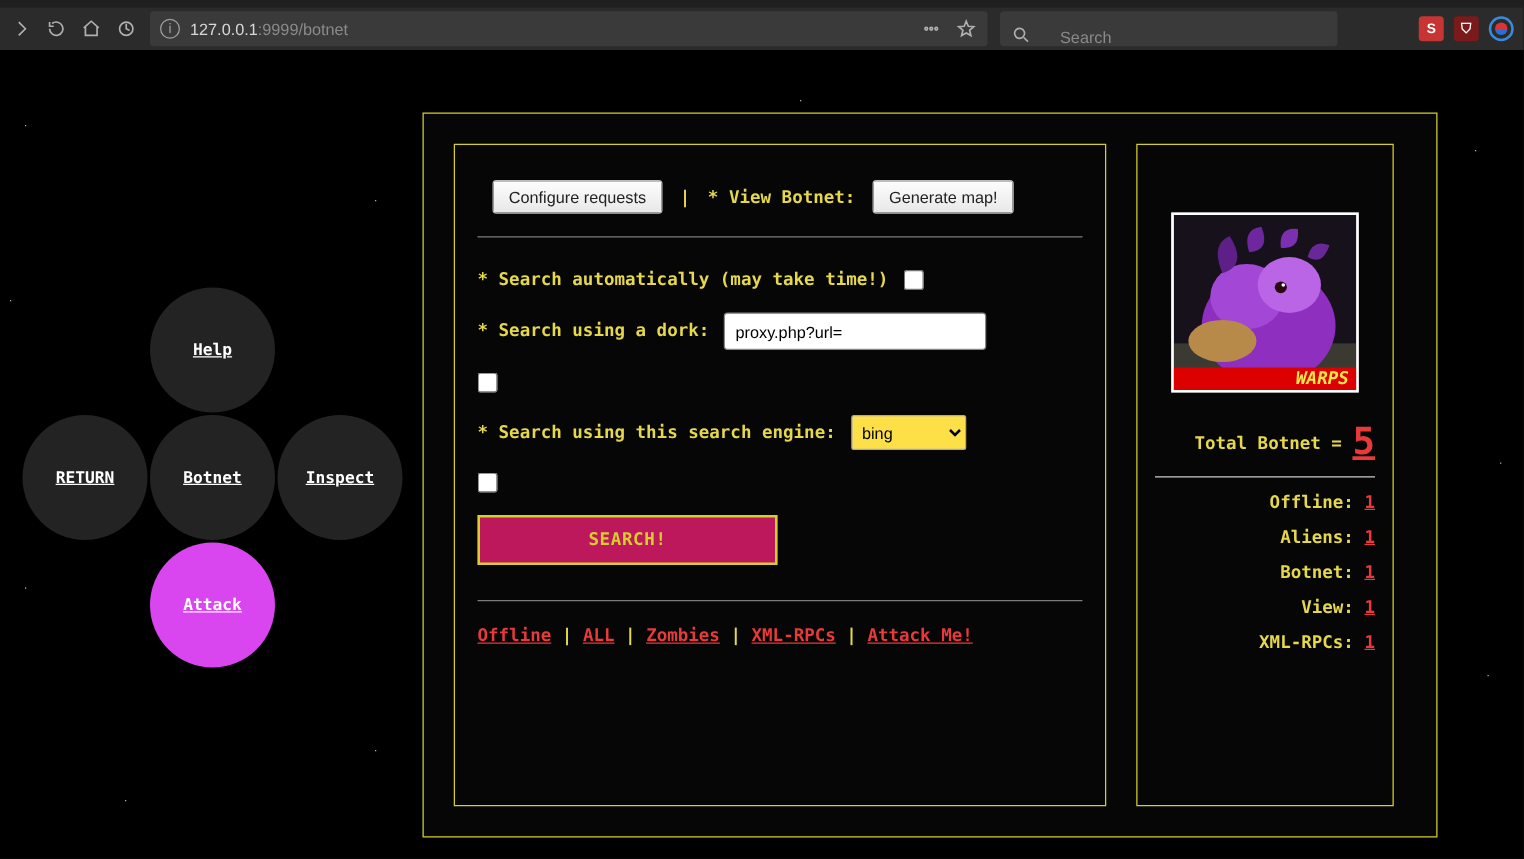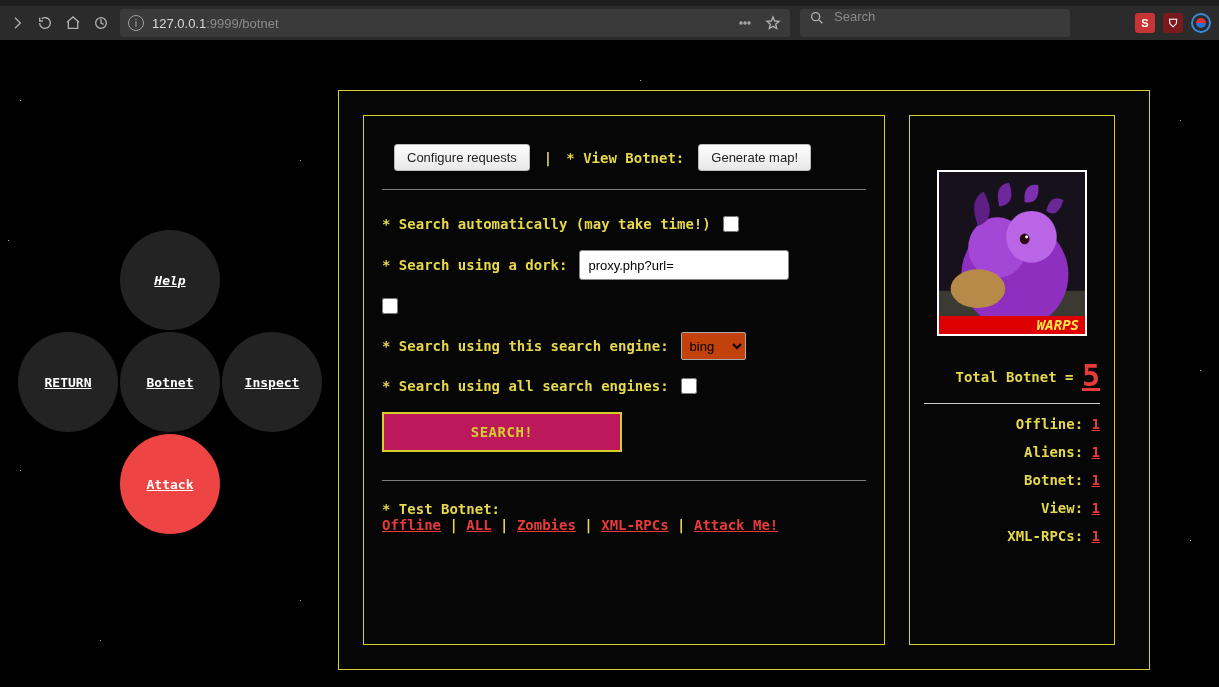--- a/index.html
+++ b/index.html
@@ -25,21 +25,21 @@
   background: #3a3a3a; border-radius: 3px;
   display:flex; align-items:center; padding:0 8px; gap:8px;
   color:#d8d8d8;
 }
 .urlbar .info { width:16px; height:16px; border:1.5px solid #a0a0a0; border-radius:50%; display:flex; align-items:center; justify-content:center; font: 11px sans-serif; color:#a0a0a0;}
 .url-text { font: 13px sans-serif; color:#d8d8d8; }
 .url-text .dim { color:#8a8a8a;margin-top:12px; }
 .url-right { margin-left:auto; display:flex; align-items:center; gap:10px;}
 .searchbar {
   flex: 0 0 270px; height:28px; background:#3a3a3a; border-radius:3px;
-  display:flex; align-items:flex-start; padding:0 8px; gap:8px; color:#8a8a8a;
+  display:flex; align-items:flex-end; padding:0 8px; gap:22px; color:#8a8a8a;
   font: 13px sans-serif;
 }
 .ext-icons { margin-left:auto; display:flex; gap:8px; align-items:center;}
 .ext-badge { width:20px; height:20px; border-radius:3px; display:flex; align-items:center; justify-content:center; font: bold 11px sans-serif; color:#fff;}
 .ext-s { background:#c73434;}
 .ext-u { background:#7b1a1a;}
 .ext-c { width:20px; height:20px; border:2px solid #3a8ad8; border-radius:50%; position:relative;}
 .ext-c::after { content:""; position:absolute; inset:3px; background:linear-gradient(#d33 50%, #2a6fd6 50%); border-radius:50%;}
 
 
@@ -66,25 +66,25 @@
 
 
 .circles { position:absolute; top:190px; left:18px; width:305px; height:350px;}
 .circ {
   position:absolute; width:100px; height:100px; border-radius:50%;
   background:#232323;
   display:flex; align-items:center; justify-content:center;
   color:#fff; font: bold 13px "DejaVu Sans Mono", monospace;
   text-decoration:underline; cursor:pointer;
 }
-.circ.help   { top:0px;   left:102px;font-style:italic;}
+.circ.help   { top:0px;   left:102px;}
 .circ.return { top:102px; left:0px;}
 .circ.botnet { top:102px; left:102px;}
 .circ.inspect{ top:102px; left:204px;}
-.circ.attack { top:204px; left:102px; background:#ef4444;}
+.circ.attack { top:204px; left:102px; background:#d946ef;}
 
 
 .main-wrap {
   position:absolute; top:50px; left:338px;
   width:812px; height:580px;
   border:1px solid #d6cf2a;
   background:#060606;
   display:flex; gap:24px; padding:24px;
 }
 .left-panel {
@@ -102,42 +102,42 @@
   padding:5px 12px; cursor:pointer;
 }
 hr { border:none; border-top:1px solid #ccc; opacity:.6; margin:16px 0 26px;}
 .row { display:flex; align-items:center; gap:12px; margin:18px 0;}
 .row label { white-space:nowrap; }
 input.text {
   width:210px; height:30px; background:#fff; border:1px solid #888; border-radius:3px;
   font: 13px sans-serif; padding:12px 8px;
 }
 input[type=checkbox]{ width:16px; height:16px; accent-color:#fff; }
-select { width:65px; height:28px; font:13px sans-serif; background:#c2410c; border:1px solid #aaa; border-radius:2px; padding:0 4px;}
+select { width:92px; height:28px; font:13px sans-serif; background:#fde047; border:1px solid #aaa; border-radius:2px; padding:0 4px;}
 .search-btn {
   display:block; width:240px; height:40px;
   background:#be185d; border:2px solid #d6cf2a;
   color:#d6cf2a; font: bold 14px "DejaVu Sans Mono", monospace;
   letter-spacing:.5px; cursor:pointer; margin-top:10px;
 }
 hr.low { margin:28px 0 20px;}
 .links { margin-top:6px;}
 .links a { color:#e83a3a; text-decoration:underline; font-weight:bold;}
 .sep { color:#e6d84b; }
 
 
 .right-panel {
   width:206px;
   border:1px solid #d6cf2a;
   padding:14px;
   color:#e6d84b;
   font: bold 14px "DejaVu Sans Mono", monospace;
   display:flex; flex-direction:column;
 }
-.thumb { width:150px; height:166px; margin:40px auto 0; border:2px solid #fff; overflow:hidden; position:relative; background:#a3a3a3;}
+.thumb { width:150px; height:144px; margin:40px auto 0; border:2px solid #fff; overflow:hidden; position:relative; background:#a3a3a3;}
 .thumb svg { width:100%; height:100%; display:block;}
 .thumb .warps {
   position:absolute; left:0; right:0; bottom:0; height:18px;
   background:#d00; color:#ffe94a; font: italic bold 14px "DejaVu Sans Mono", monospace;
   text-align:right; padding-right:6px; line-height:18px;
 }
 .total { margin-top:22px; text-align:right; border-bottom:1px solid #ccc; padding-bottom:10px;}
 .total .num { color:#e83a3a; font-size:30px; font-weight:bold; text-decoration:underline; vertical-align:-4px;}
 .stat { text-align:right; margin-top:12px;}
 .stat a { color:#e83a3a; text-decoration:underline; font-weight:bold;}
@@ -246,26 +246,24 @@
       <div class="row">
         <input type="checkbox" style="">
       </div>
       <div class="row">
         <label>* Search using this search engine:</label>
         <select>
           <option>bing</option>
         </select>
       </div>
       <div class="row">
-        <label>* Search using all search engines:</label>
         <input type="checkbox" style="">
       </div>
       <button class="search-btn">SEARCH!</button>
       <hr class="low">
-      <div>* Test Botnet:</div>
       <div class="links" style="margin-top:0;">
         <a>Offline</a><span class="sep"> | </span><a>ALL</a><span class="sep"> | </span><a>Zombies</a><span class="sep"> | </span><a>XML-RPCs</a><span class="sep"> | </span><a>Attack Me!</a>
       </div>
     </div>
 
     <div class="right-panel">
       <div class="thumb">
         <svg viewBox="0 0 150 150" preserveAspectRatio="none">
           <rect width="150" height="150" fill="#16111b"></rect>
           <rect y="110" width="150" height="40" fill="#3a3a32"></rect>

